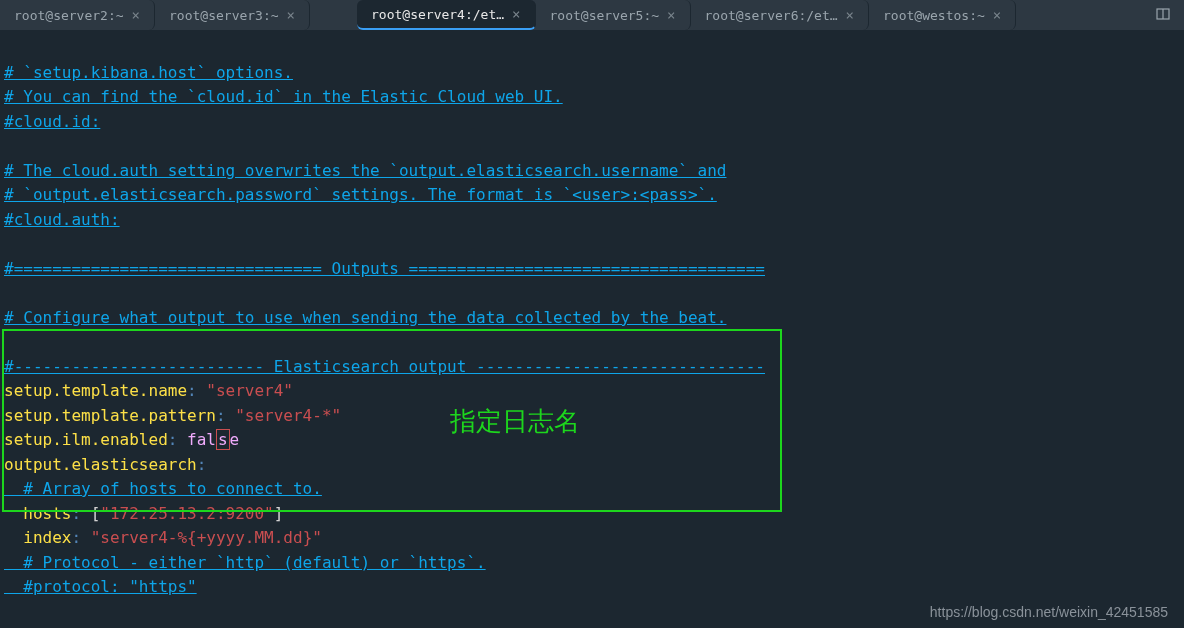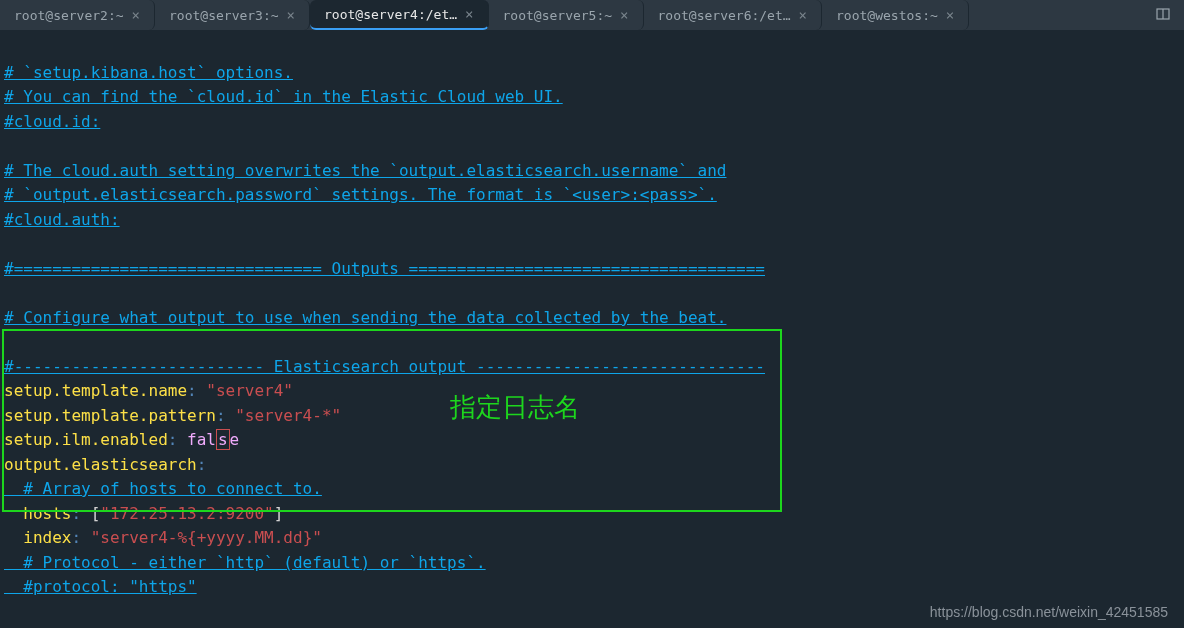--- a/index.html
+++ b/index.html
@@ -27,20 +27,21 @@
       font-size: 13px;
       cursor: pointer;
       gap: 8px;
       border-right: 1px solid #1c2730;
       border-radius: 6px;
     }
     .tab.active {
       background: #1c2730;
       color: #e8e8e8;
       border-bottom: 2px solid #3a9ff5;
+      margin-left: 47px;
     }
     .tab .close {
       color: #7a858d;
       font-size: 14px;
     }
     .tab-spacer {
       flex: 1;
     }
     .tab-icon {
       padding: 0 14px;
@@ -64,21 +65,21 @@
       border: 2px solid #1dd61d;
       left: 2px;
       top: 329px;
       width: 780px;
       height: 183px;
       pointer-events: none;
     }
     .annotation {
       position: absolute;
       left: 450px;
-      top: 390px;
+      top: 404px;
       color: #1dd61d;
       font-size: 26px;
       font-family: 'SimSun', 'Microsoft YaHei', sans-serif;
       pointer-events: none;
     }
     .cursor-box {
       border: 1px solid #c94e50;
       padding: 0 1px;
     }
     .watermark {

